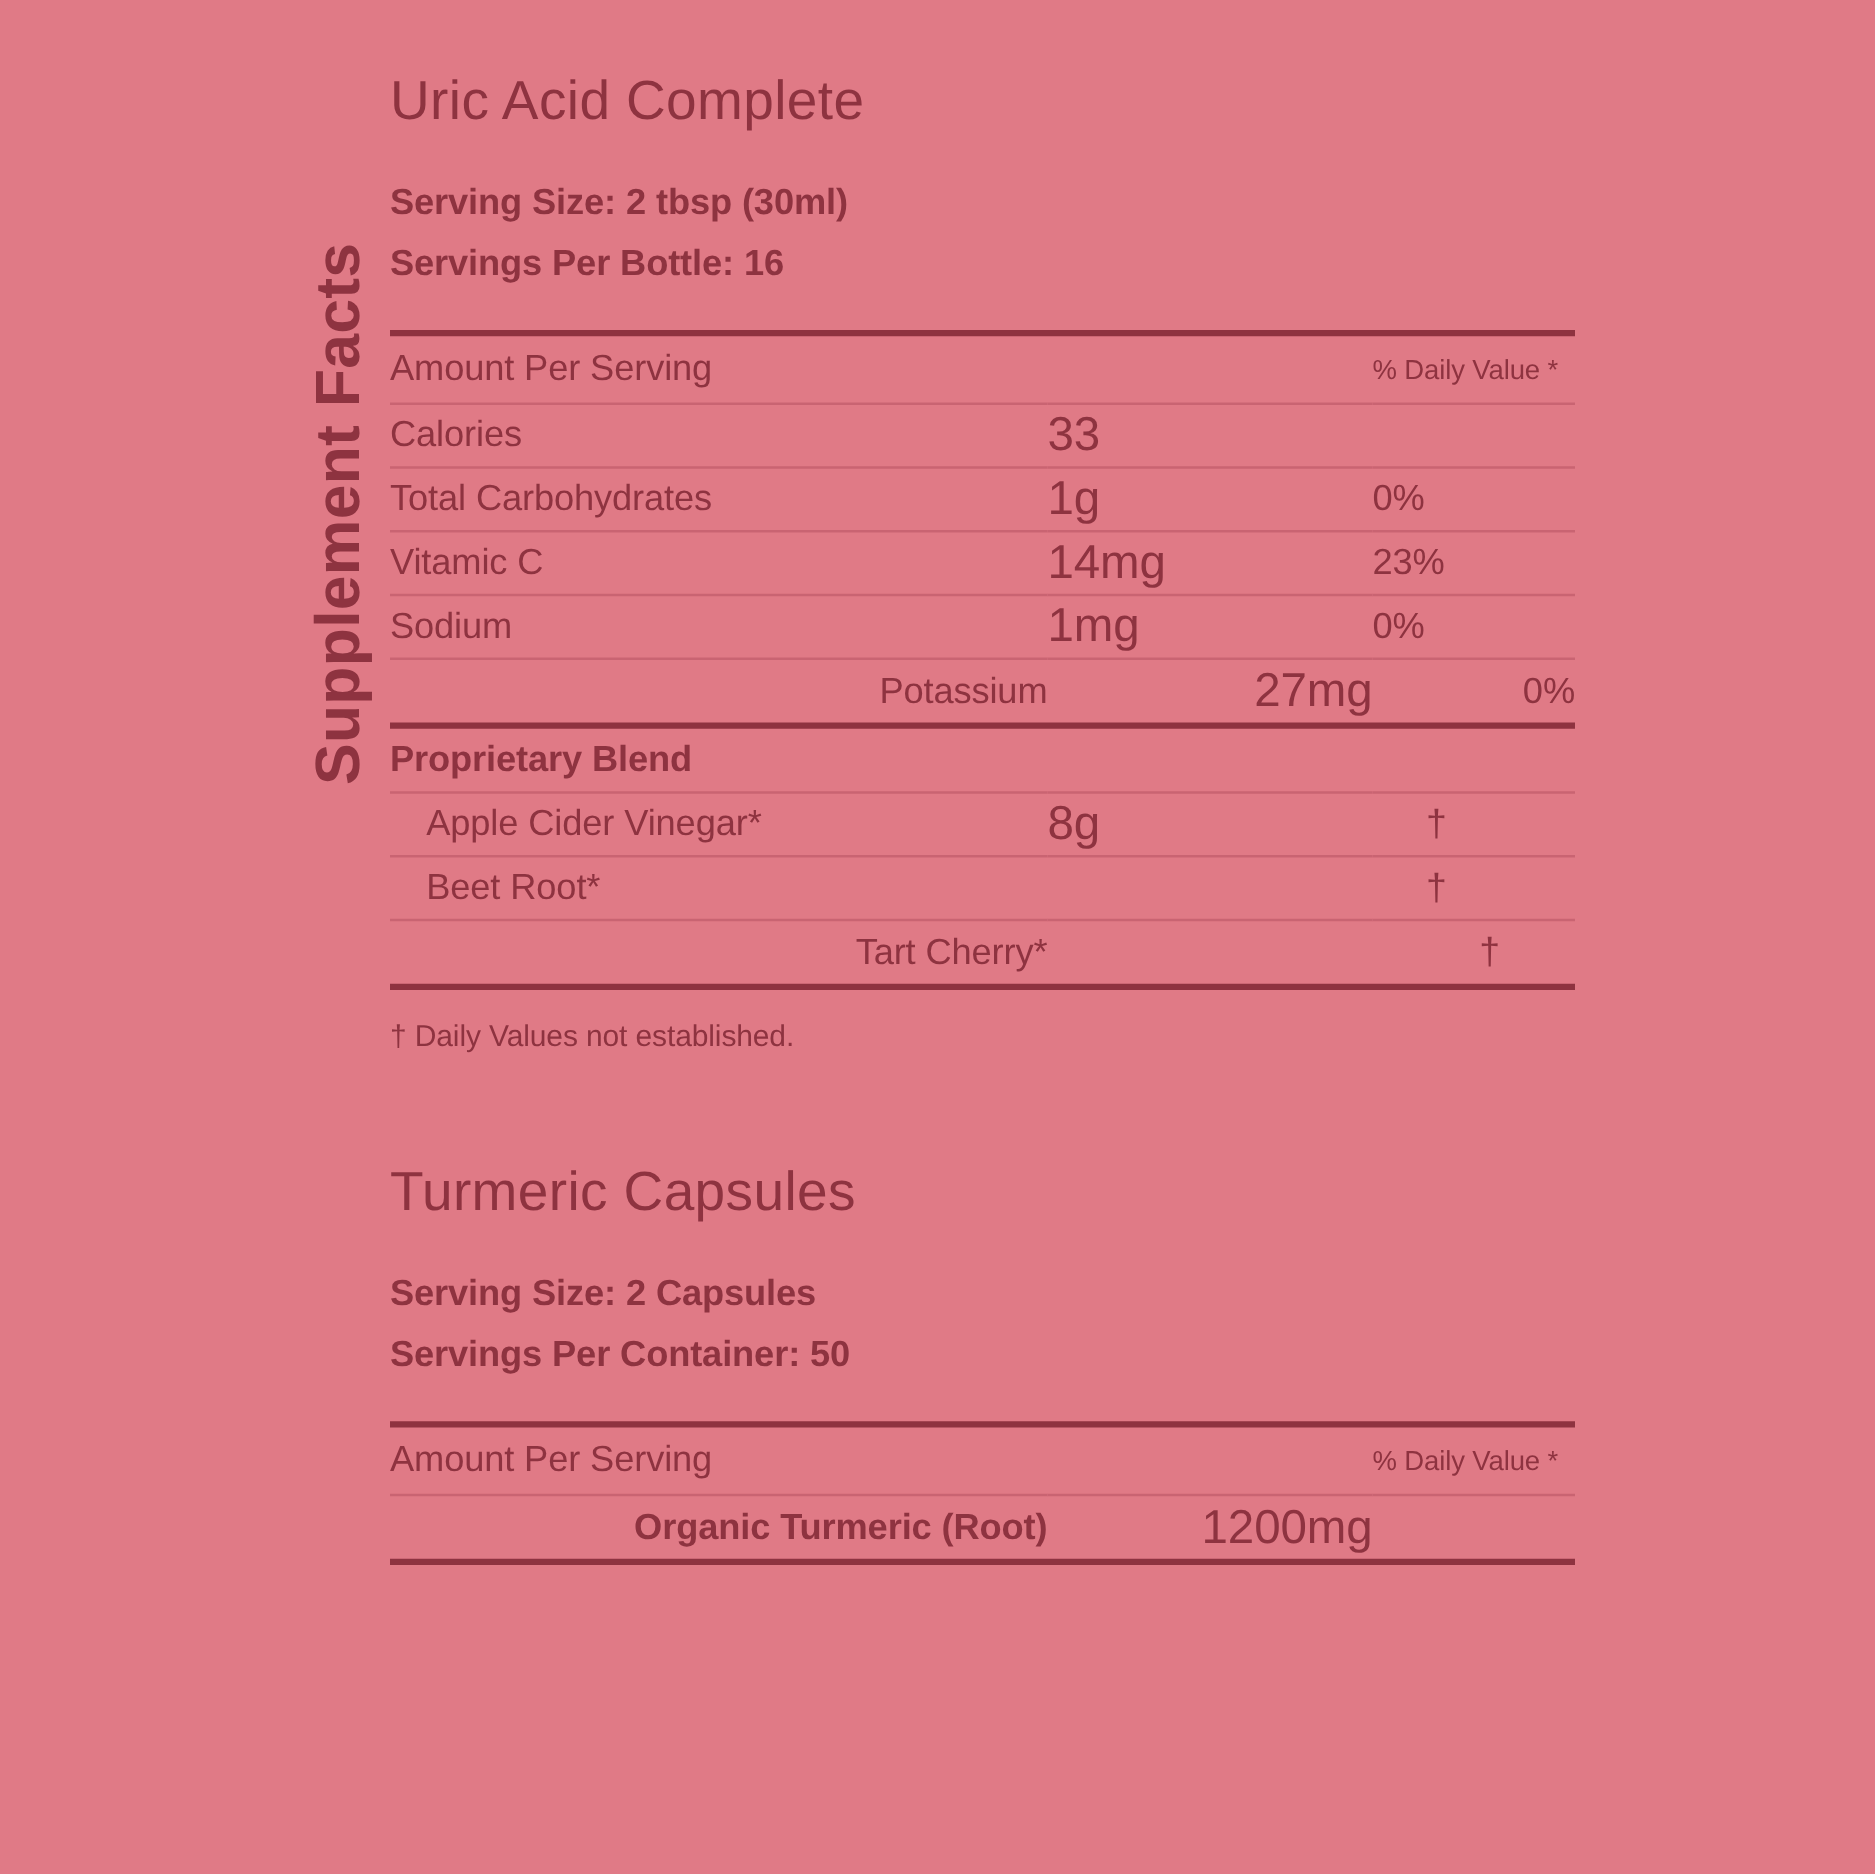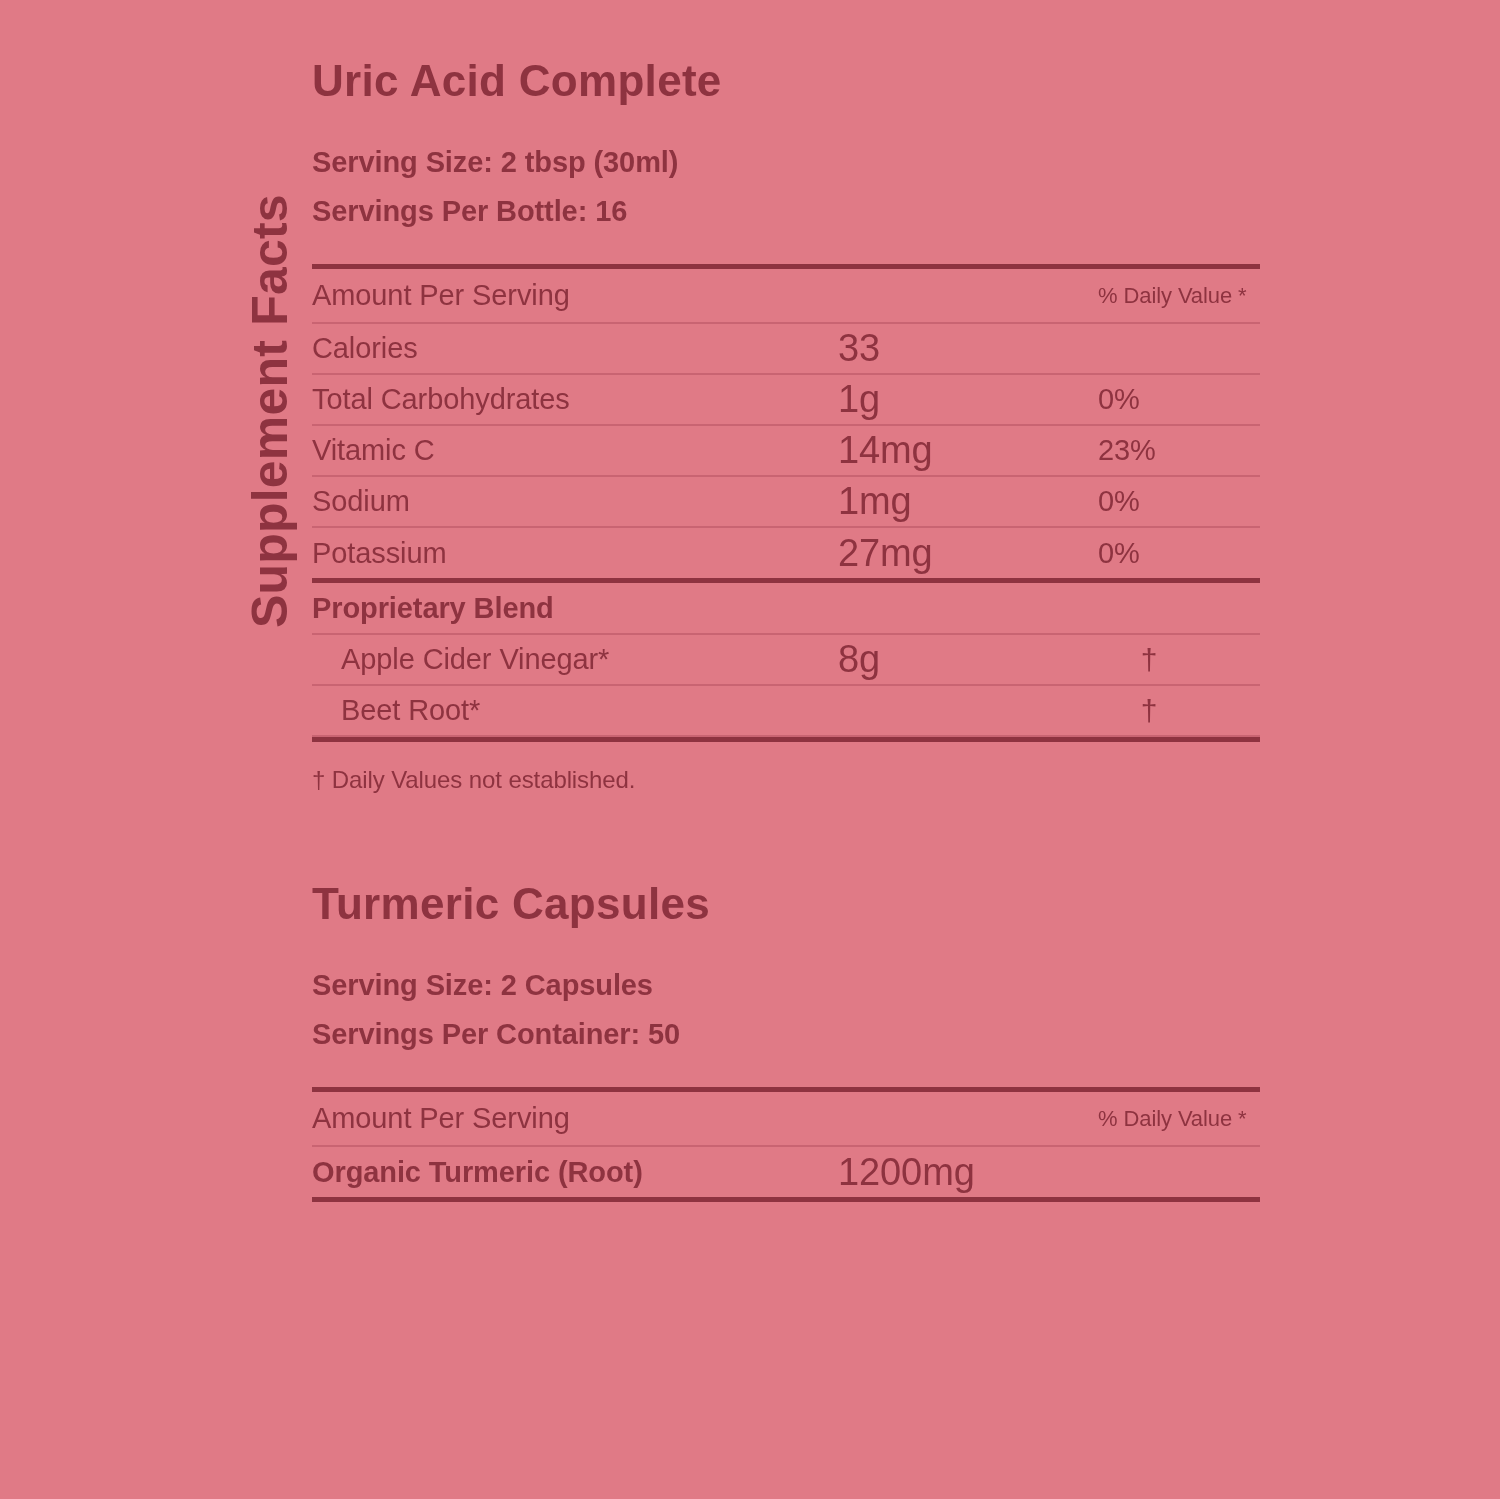--- a/index.html
+++ b/index.html
@@ -45,21 +45,21 @@
     position: absolute;
     left: 312px;
     top: 0;
     width: 948px;
   }
 
   .block { width: 100%; }
 
   .product-title {
     font-size: 44px;
-    font-weight: 700;
+    font-weight: 400;
     letter-spacing: 0.3px;
     color: #8e3340;
     line-height: 1.05;
   }
   #uric-title { padding-top: 58px; }
   #turmeric-title { padding-top: 0; }
 
   .serving-line {
     font-size: 29px;
     font-weight: 700;
@@ -92,21 +92,21 @@
   col.c-name   { width: 526px; }
   col.c-amount { width: 260px; }
   col.c-dv     { width: 162px; }
 
   tr.row { height: 51px; }
   tr.row.header-row { height: 54px; }
 
   tr.row > td {
     border-bottom: 2px solid #c96472;
   }
-  tr.row.no-line > td { border-bottom: none; }
+  tr.row.no-line > td { border-bottom: none; text-align: right; }
 
   .cell-name {
     font-size: 29px;
     letter-spacing: -0.1px;
     padding-bottom: 6px;
   }
   .cell-name.bold { font-weight: 700; }
   .cell-name.indent { padding-left: 29px; }
 
   .cell-amount {
@@ -234,20 +234,25 @@
         <tr class="row">
           <td class="cell-name indent">Apple Cider Vinegar*</td>
           <td class="cell-amount">8g</td>
           <td class="cell-dv dagger">†</td>
         </tr>
         <tr class="row">
           <td class="cell-name indent">Beet Root*</td>
           <td class="cell-amount"></td>
           <td class="cell-dv dagger">†</td>
         </tr>
+        <tr class="row no-line">
+          <td class="cell-name indent">Tart Cherry*</td>
+          <td class="cell-amount"></td>
+          <td class="cell-dv dagger">†</td>
+        </tr>
       </tbody>
     </table>
 
     <div class="rule-thick"></div>
 
     <div class="footnotes">
       <div class="footnote-line">† Daily Values not established.</div>
     </div>
   </div>
 

